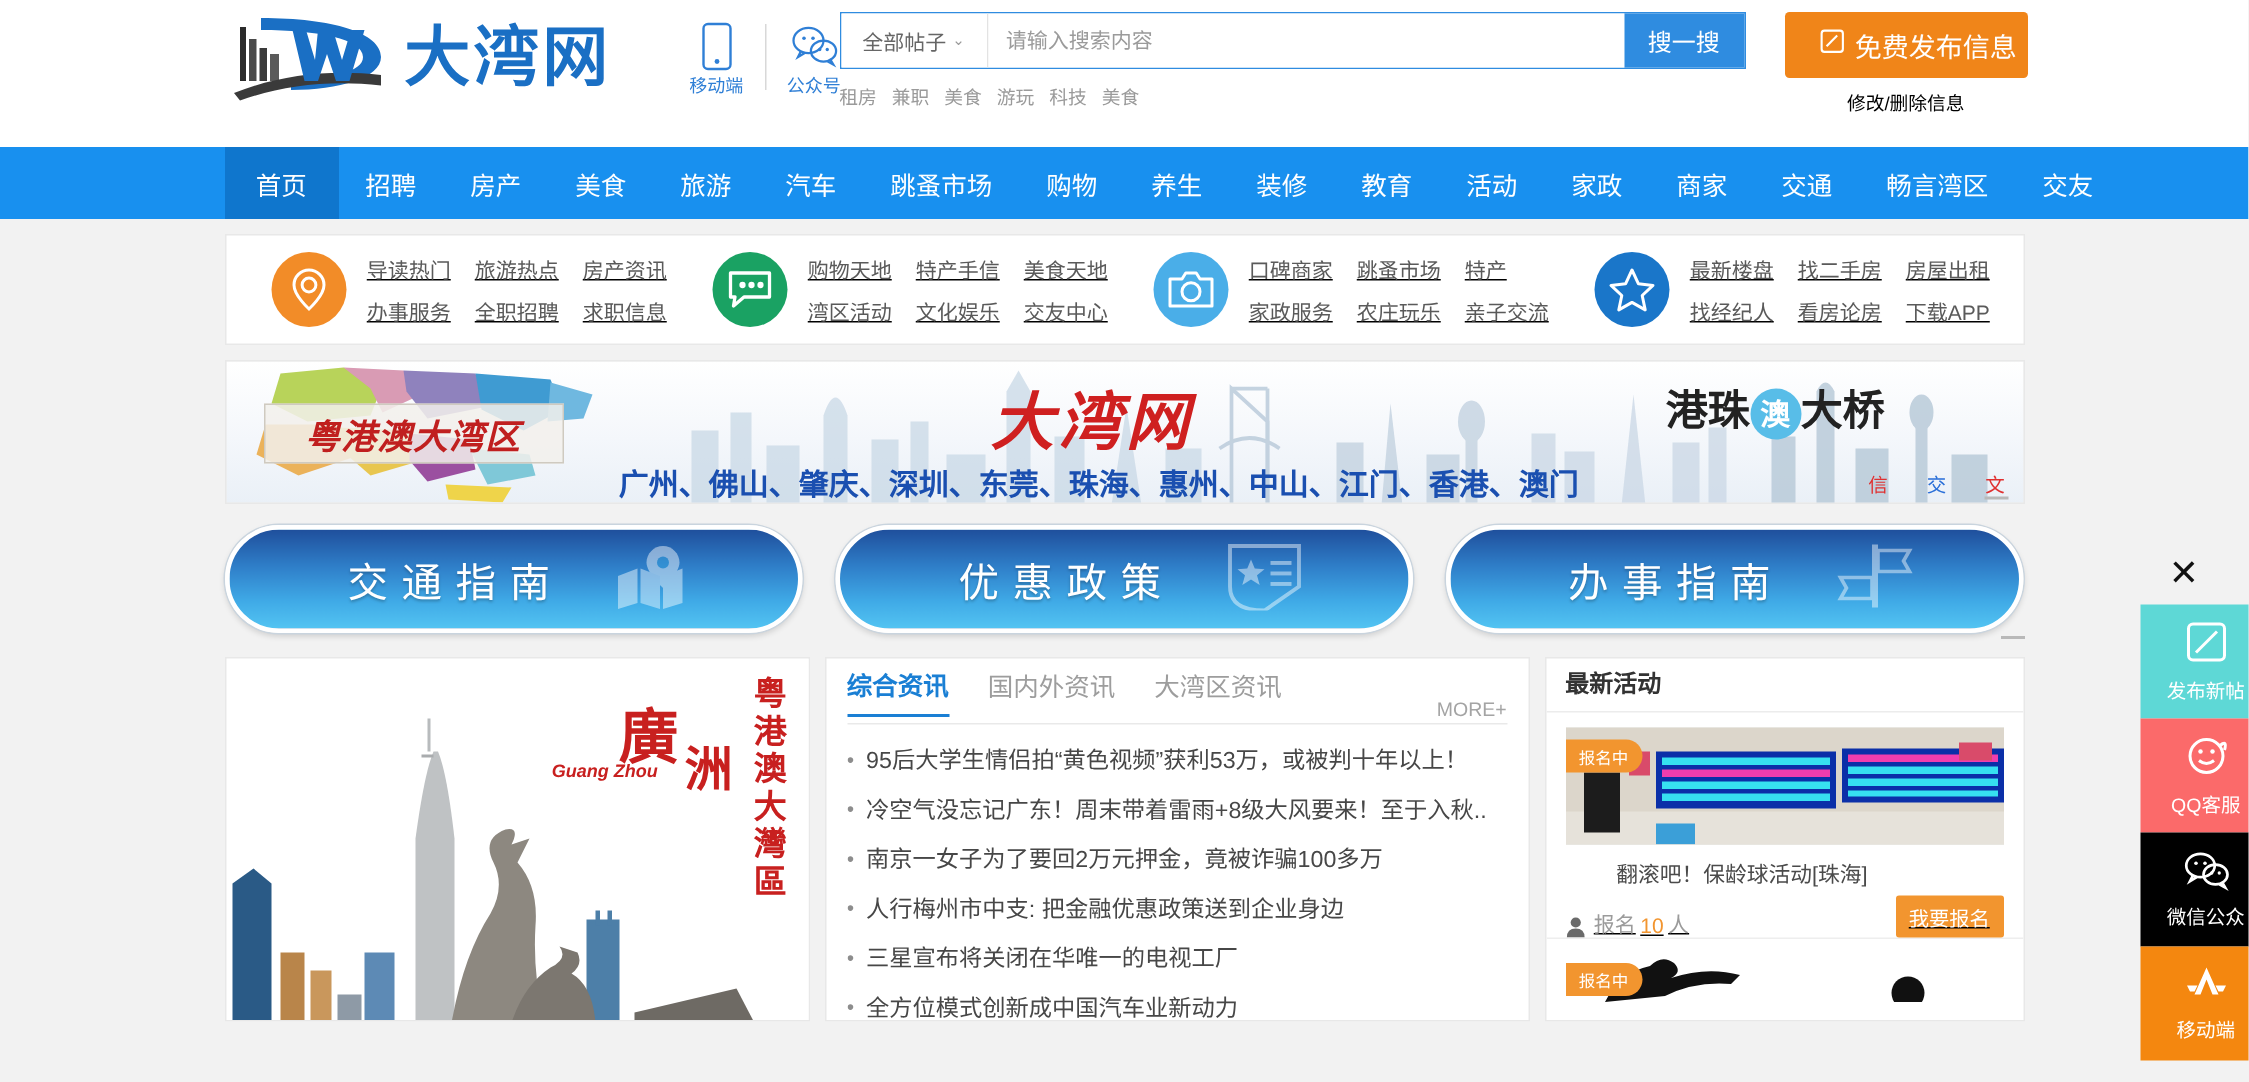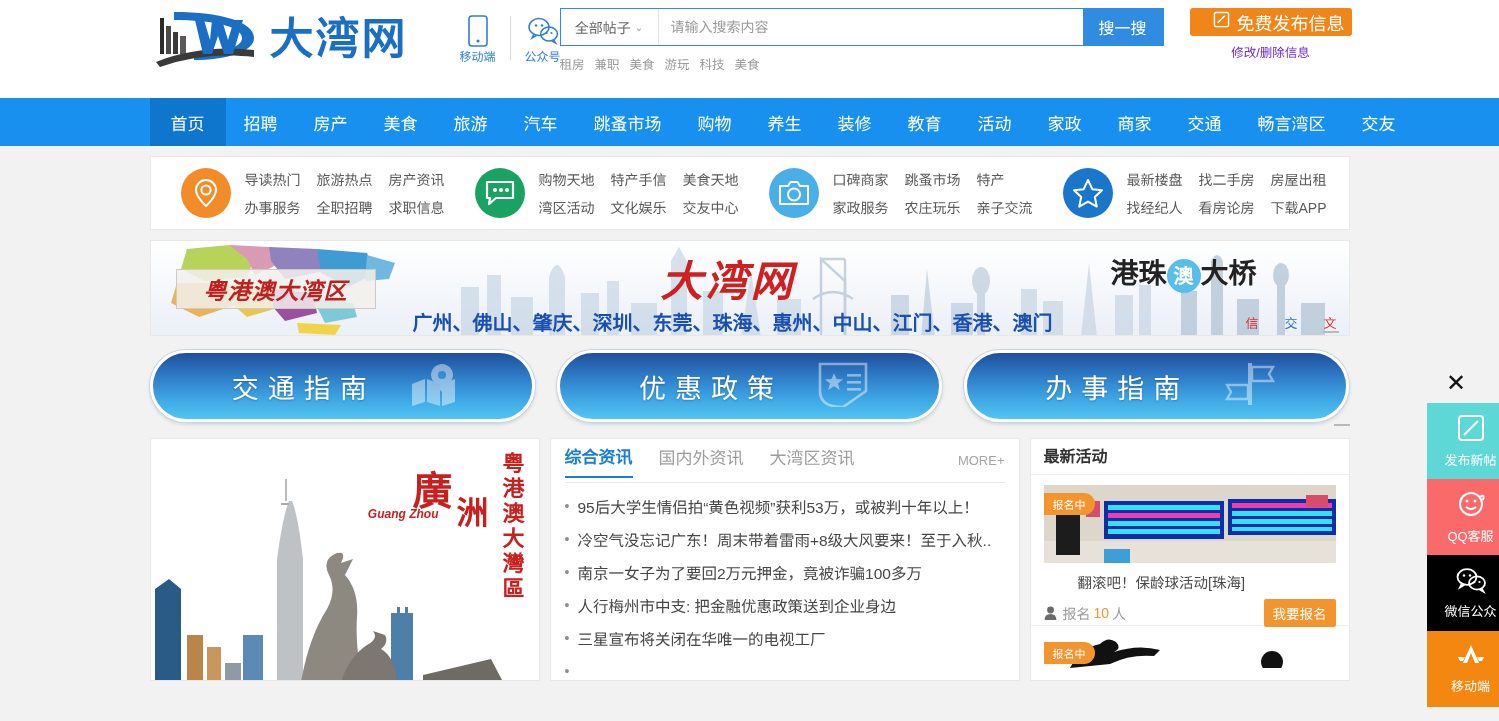--- a/index.html
+++ b/index.html
@@ -50,26 +50,26 @@
     width: 80px; background: #2f8ce0; color: #fff; border: none;
     font-size: 16px; cursor: pointer;
     font-family: "Liberation Sans", sans-serif;
   }
   .hotwords { margin-top: 8px; font-size: 12.5px; color: #9a9a9a; display: flex; gap: 10px; }
   .hotwords span { cursor: pointer; }
 
   .post-area { position: absolute; left: 1040px; top: 8px; width: 162px; text-align: center; }
   .post-btn {
     display: flex; align-items: center; justify-content: center; gap: 7px;
-    width: 162px; height: 28px; background: #f08519; color: #fff;
+    width: 162px; height: 44px; background: #f08519; color: #fff;
     font-size: 18px; border-radius: 3px; cursor: pointer; border: none;
     font-family: "Liberation Sans", sans-serif;
     padding-left: 16px;
   }
-  .post-sub { margin-top: 6px; font-size: 12.5px; color: #6d28d9; cursor: pointer; }
+  .post-sub { margin-top: 6px; font-size: 12.5px; color: #000000; cursor: pointer; }
 
   
   .nav { width: 1499px; height: 48px; background: #1890ef; }
   .nav-inner { width: 1200px; margin: 0 auto; display: flex; height: 48px; }
   .nav-item {
     display: flex; align-items: center; justify-content: center;
     padding: 0 18px; color: #fff; font-size: 17px; cursor: pointer;
     white-space: nowrap;
   }
   .nav-item.active { background: #0f76cd; padding: 0 21px; }
@@ -78,21 +78,21 @@
   .content { width: 1200px; margin: 0 auto; }
   .quick {
     margin-top: 10px; height: 74px; background: #fff; border: 1px solid #e8e8e8;
     display: flex; align-items: center;
   }
   .qgroup { display: flex; align-items: center; padding: 0 0 0 30px; }
   .qcircle {
     width: 50px; height: 50px; border-radius: 50%;
     display: flex; align-items: center; justify-content: center; flex: none;
   }
-  .qlinks { margin-left: 14px; display: grid; grid-template-columns: repeat(3, auto); gap: 8px 16px; }
+  .qlinks { margin-left: 14px; display: grid; grid-template-columns: repeat(3, auto); gap: 8px 16px; text-decoration: underline; }
   .qlinks span { font-size: 14px; color: #5a5a5a; cursor: pointer; white-space: nowrap; }
 
   
   .banner {
     position: relative; margin-top: 10px; height: 96px; border: 1px solid #e8e8e8;
     background: linear-gradient(180deg,#ffffff 0%,#f4f7fb 55%,#eaf0f7 100%);
     overflow: hidden;
   }
   .bn-map { position: absolute; left: 8px; top: 2px; width: 260px; height: 92px; }
   .bn-plaque {
@@ -185,21 +185,21 @@
     border-bottom: 1px solid #e9e9e9; position: relative;
   }
   .news-tab {
     font-size: 17px; color: #9d9d9d; margin-right: 26px; padding-bottom: 8px;
     cursor: pointer; white-space: nowrap;
   }
   .news-tab.active {
     color: #1a7fd4; font-weight: bold; border-bottom: 2px solid #1a7fd4;
   }
   .news-more {
-    position: absolute; right: 0; bottom: 14px; font-size: 13px;
+    position: absolute; right: 0; bottom: 2px; font-size: 13px;
     color: #a4a4a4; cursor: pointer;
   }
   .news-list { padding-top: 6px; }
   .news-item {
     display: flex; align-items: center; gap: 8px; height: 33px;
     font-size: 15.5px; color: #474747; cursor: pointer; white-space: nowrap;
     overflow: hidden;
   }
   .news-item .dot { color: #8d8d8d; font-size: 14px; }
 
@@ -215,21 +215,21 @@
   .act-item { padding: 10px 13px 0 13px; border-bottom: 1px solid #eee; }
   .act-thumb {
     position: relative; width: 100%; height: 78px; overflow: hidden;
     background: #d6d2c8;
   }
   .act-badge {
     position: absolute; left: 0; top: 8px; background: #f2952f; color: #fff;
     font-size: 11px; padding: 3px 9px; border-radius: 0 12px 12px 0;
   }
   .act-title { margin-top: 8px; font-size: 14.5px; color: #4a4a4a; cursor: pointer; padding-left: 34px; }
-  .act-meta { display: flex; align-items: center; margin-top: 9px; height: 24px; }
+  .act-meta { display: flex; align-items: flex-end; margin-top: 9px; height: 24px; text-decoration: underline; }
   .act-meta .person { width: 13px; height: 14px; margin-right: 6px; }
   .act-meta .lbl { font-size: 14px; color: #9b9b9b; }
   .act-meta .num { font-size: 14px; color: #f2952f; margin: 0 3px; }
   .act-signup {
     margin-left: auto; background: #f2952f; color: #fff; font-size: 13.5px;
     padding: 4px 9px; border-radius: 2px; cursor: pointer; border: none;
     font-family: "Liberation Sans", sans-serif;
   }
 
   
@@ -632,20 +632,21 @@
             <div class="news-item">
               <span class="dot">•</span>
               <span>人行梅州市中支: 把金融优惠政策送到企业身边</span>
             </div>
             <div class="news-item">
               <span class="dot">•</span>
               <span>三星宣布将关闭在华唯一的电视工厂</span>
             </div>
             <div class="news-item">
               <span class="dot">•</span>
+              <span>全方位模式创新成中国汽车业新动力</span>
             </div>
           </div>
       </div>
 
       <div class="col-act">
         <div class="act-head">最新活动</div>
 
         <div class="act-item">
           <div class="act-thumb">
             <svg width="294" height="78" viewBox="0 0 294 78" style="display:block">

